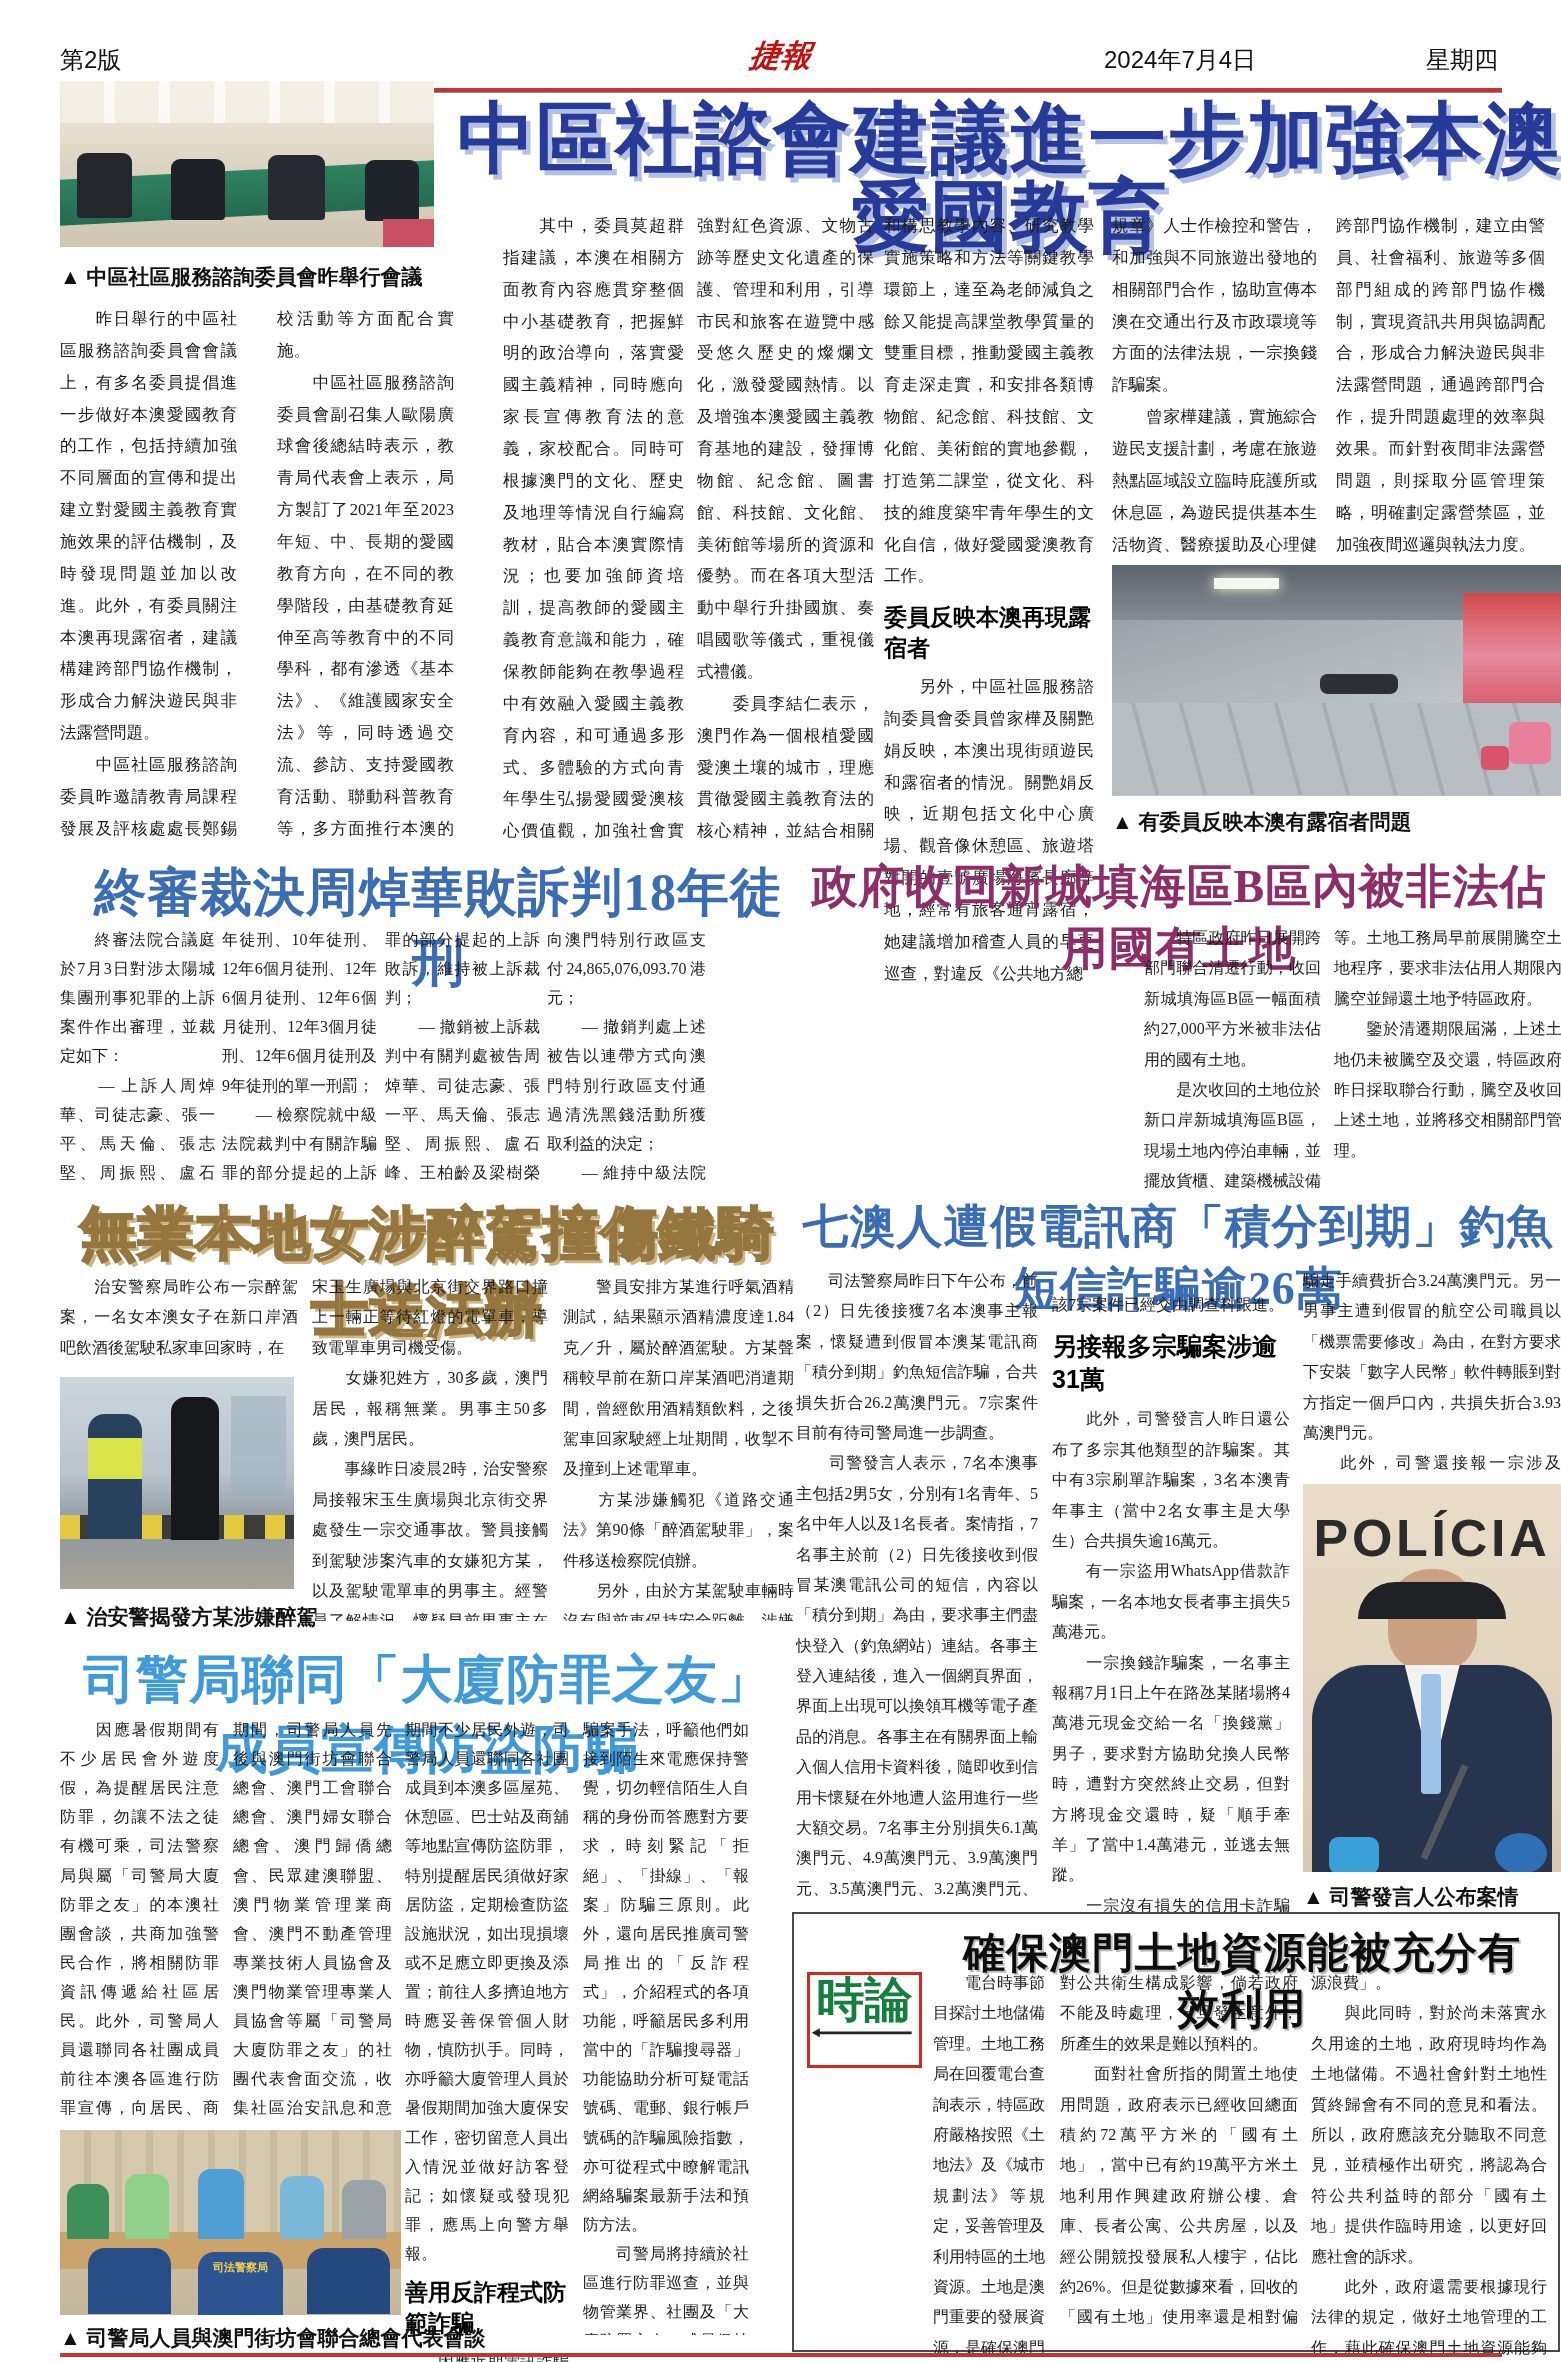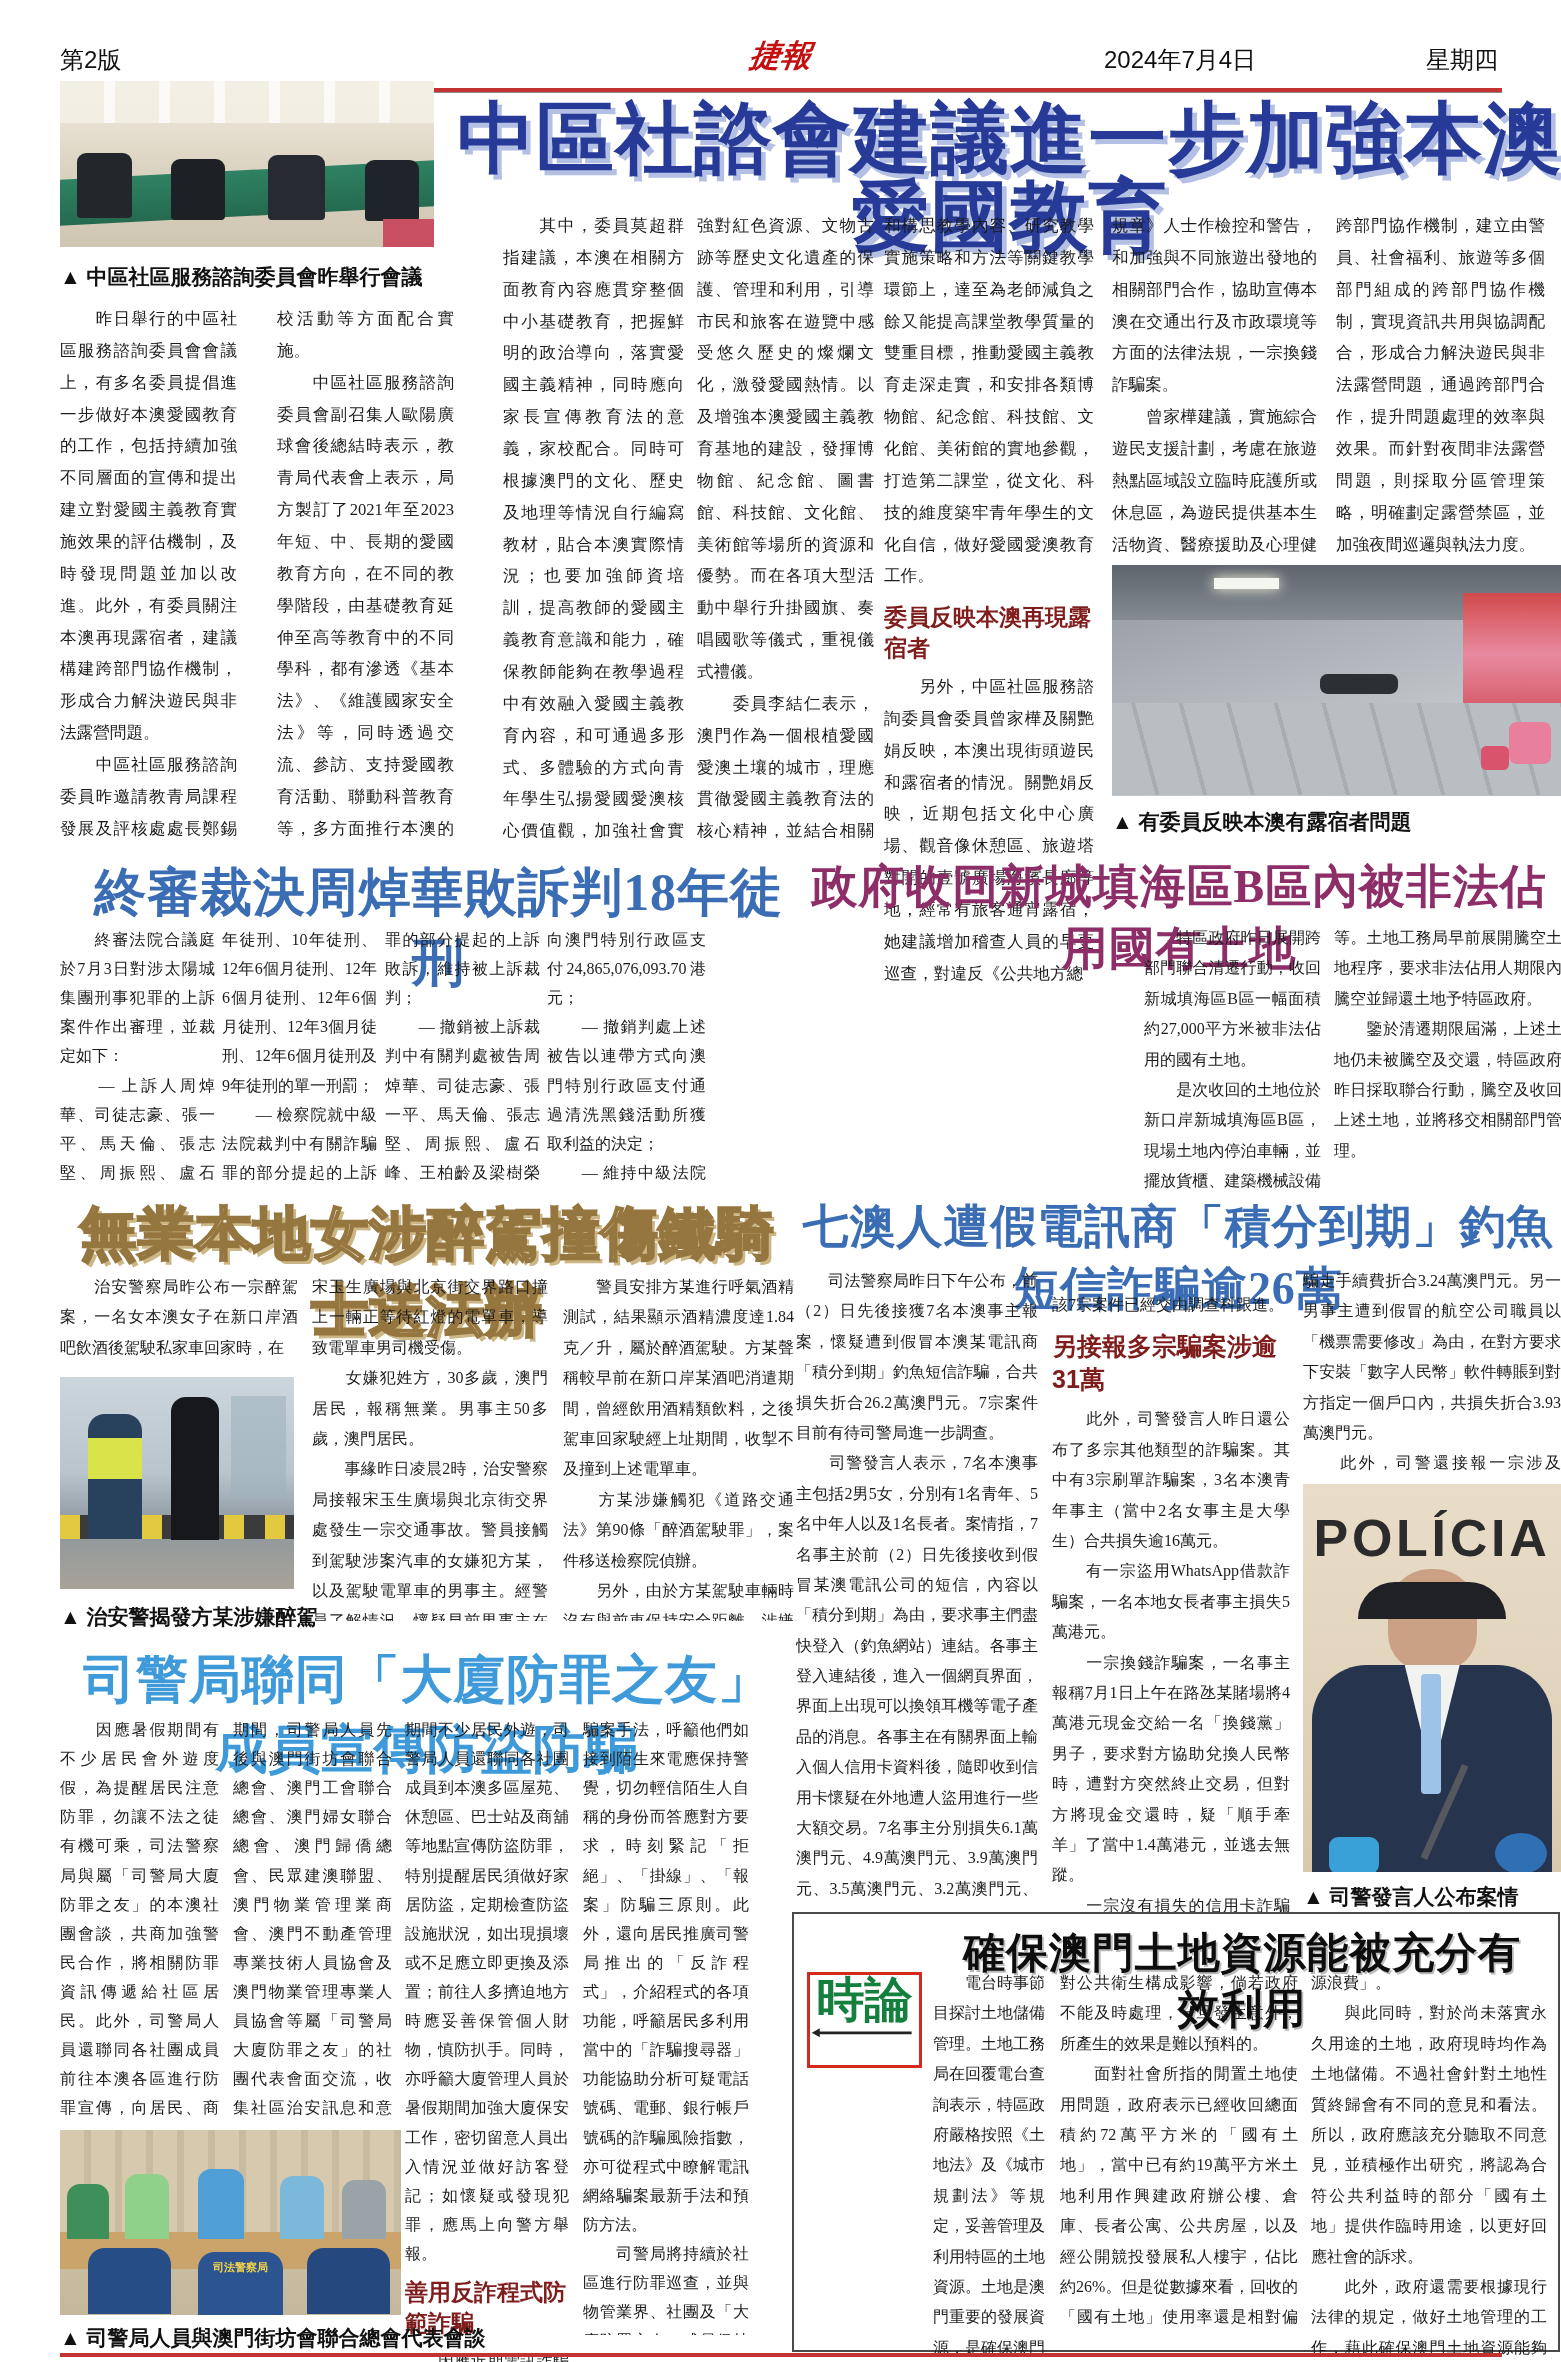--- a/index.html
+++ b/index.html
@@ -9,21 +9,21 @@
   .hdr{font-family:"Liberation Sans","DejaVu Sans",sans-serif;font-size:24px;color:#111;}
   .masthead{font-size:31px;color:#c40f0f;font-weight:bold;font-style:italic;
             font-family:"Liberation Serif","DejaVu Serif",serif;transform:skewX(-8deg);display:inline-block;}
   .rule-red{height:3.7px;background:#c53232;border-bottom:0.9px solid #8c8c8c;}
   .rule-red2{height:3.7px;background:#c53232;}
   .col{font-size:16.6px;line-height:1.92;text-align:justify;white-space:pre-line;
        color:#1c1c1c;overflow:hidden;}
   .col-sm{font-size:16px;line-height:1.82;}
   .col-md{font-size:16px;line-height:1.9;}
   .subhead{font-family:"Liberation Sans","DejaVu Sans",sans-serif;font-weight:bold;
-           font-size:23px;line-height:1.35;color:#7f1d1d;margin:9.2px 0 7.4px 0;white-space:normal;}
+           font-size:23px;line-height:1.35;color:#000000;margin:9.2px 0 7.4px 0;white-space:normal;}
   .caption{font-family:"Liberation Sans","DejaVu Sans",sans-serif;font-weight:bold;
            font-size:21px;color:#111;}
   .hl{font-weight:bold;text-align:center;letter-spacing:0.9px;
       font-family:"Liberation Serif","DejaVu Serif",serif;}
   .hl-main{font-size:78px;color:#273a97;text-shadow:4.6px 4.6px 0 #b3c0e4;line-height:1.0;}
   .hl-court{font-size:52px;color:#3a6db3;}
   .hl-land{font-size:46px;color:#8e2e68;}
   .hl-dui{font-size:57px;color:#fdf7ea;-webkit-text-stroke:2.3px #96763f;
           text-shadow:3.7px 3.7px 0 #cdb685;}
   .hl-scam{font-size:46px;color:#3a6db3;}

